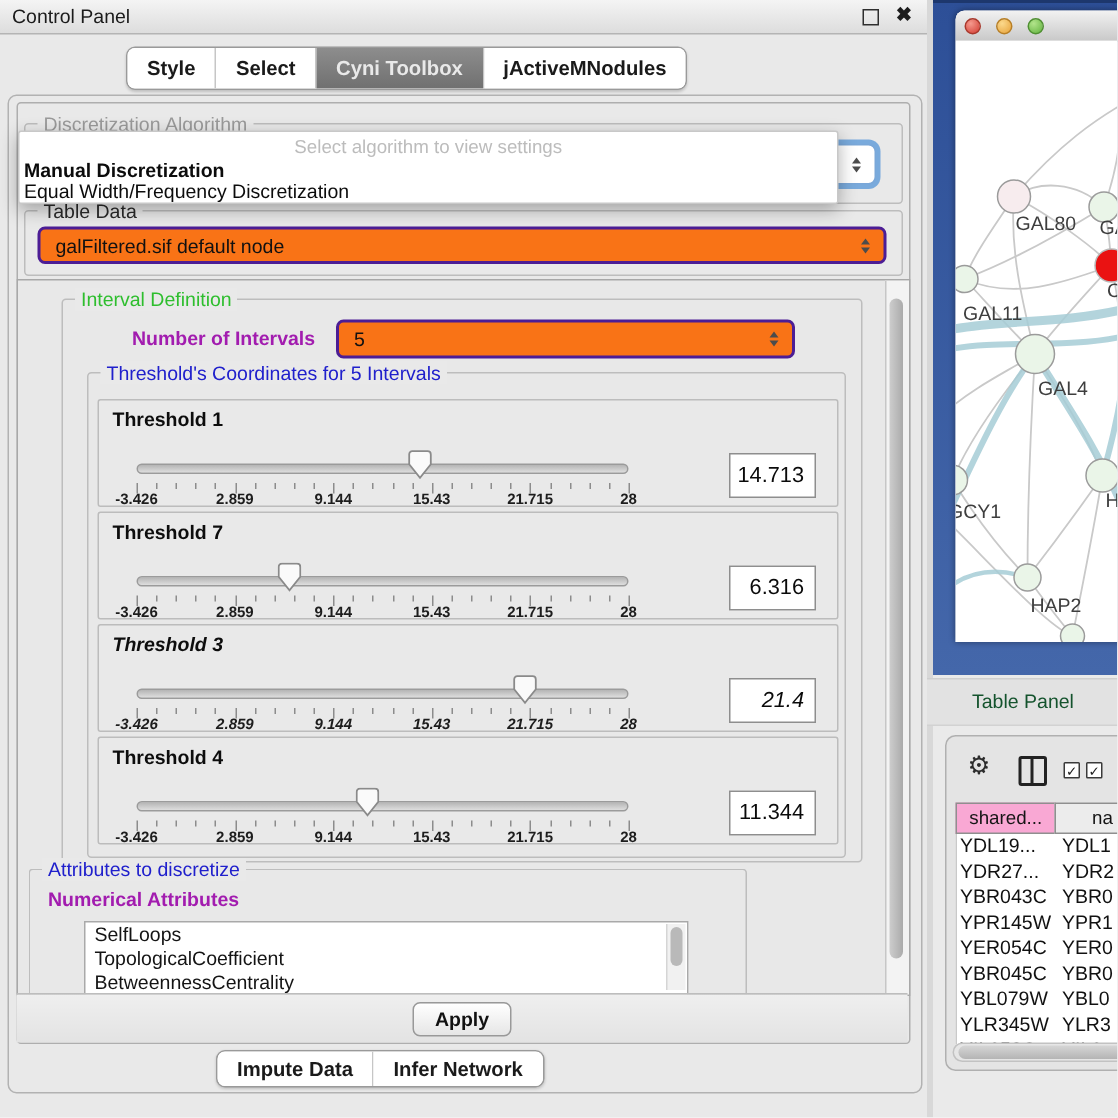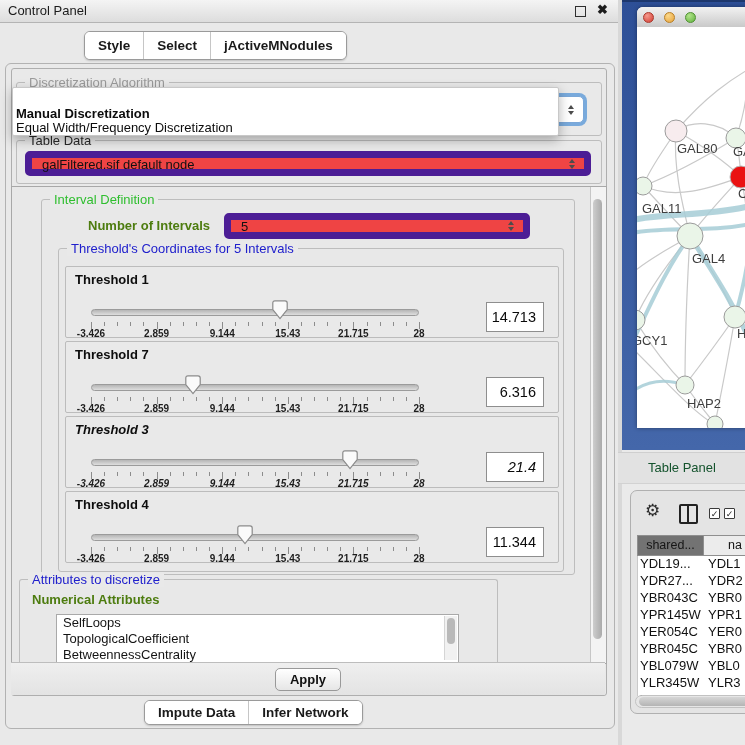--- a/index.html
+++ b/index.html
@@ -11,34 +11,34 @@
   .float-ic{position:absolute;right:32px;top:6px;width:9px;height:9px;border:1.5px solid #2e2e2e;background:transparent;}
   .close-ic{position:absolute;right:10px;top:2px;font-size:13px;font-weight:bold;color:#1c1c1c;}
   .pill{position:absolute;display:flex;border:1px solid #9a9a9a;border-radius:6px;background:#fff;overflow:hidden;box-shadow:0 1px 2px rgba(0,0,0,0.18);}
   .tab{font-size:13.5px;font-weight:bold;color:#1a1a1a;padding:0 13px;display:flex;align-items:center;gap:5px;border-right:1px solid #c6c6c6;background:#fff;white-space:nowrap;}
   .tab:last-child{border-right:none;}
   .tab.sel{background:linear-gradient(#8d8d8d,#707070);color:#e9e9e9;}
   .outerbox{position:absolute;left:5px;top:63px;width:608px;height:664px;border:1px solid #b2b2b2;border-radius:6px;background:#e9e9e9;}
   .innerbox{position:absolute;left:11px;top:68px;width:594px;height:626px;border:1px solid #aeaeae;border-radius:3px;background:#e9e9e9;}
   .gbox{position:absolute;border:1px solid #bdbdbd;border-radius:3px;}
   .gtitle{position:absolute;top:-8px;left:8px;background:#e9e9e9;padding:0 4px;font-size:13px;line-height:15px;white-space:nowrap;}
-  .combo{position:absolute;background:#ef4444;border:7px solid #4c1d95;border-radius:5px;box-sizing:border-box;}
+  .combo{position:absolute;background:#f97316;border:2px solid #4c1d95;border-radius:5px;box-sizing:border-box;}
   .combo .val{position:absolute;left:10px;top:50%;transform:translateY(-50%);font-size:13px;color:#111;white-space:nowrap;}
   .arrows{position:absolute;right:9px;top:50%;transform:translateY(-50%);}
   .arr-up{width:0;height:0;border-left:3.5px solid transparent;border-right:3.5px solid transparent;border-bottom:4.5px solid #4c4c4c;margin:0 0 2px 0;}
   .arr-dn{width:0;height:0;border-left:3.5px solid transparent;border-right:3.5px solid transparent;border-top:4.5px solid #4c4c4c;}
   .focus-combo{position:absolute;left:22px;top:96px;width:562px;height:27px;background:#fff;border:1px solid #7aa7d8;border-radius:5px;box-shadow:0 0 0 3px rgba(92,154,216,0.8);z-index:2;box-sizing:border-box;}
   .popup{position:absolute;left:12px;top:87px;width:545px;height:47px;background:#fff;border:1px solid #c8c8c8;border-radius:2px;box-shadow:0 4px 12px rgba(0,0,0,0.3);z-index:9;}
   .p-prompt{position:absolute;top:3px;left:0;width:100%;text-align:center;color:#bcbcbc;font-size:12.5px;}
   .p-i1{position:absolute;top:18px;left:3px;font-size:13px;font-weight:bold;color:#0c0c0c;white-space:nowrap;}
   .p-i2{position:absolute;top:32px;left:3px;font-size:13px;color:#0c0c0c;white-space:nowrap;}
   .scrollpane{position:absolute;left:11px;top:186px;width:594px;height:476px;border:1px solid #a8a8a8;background:#e8e8e8;overflow:hidden;}
   .vsb{position:absolute;right:0;top:0;width:15px;height:100%;background:#f3f3f3;border-left:1px solid #c6c6c6;}
   .vsb .th{position:absolute;left:2px;width:9px;border-radius:5px;background:linear-gradient(90deg,#cdcdcd,#ababab);}
-  .numlabel{position:absolute;font-size:13px;font-weight:bold;color:#4d7c0f;white-space:nowrap;}
+  .numlabel{position:absolute;font-size:13px;font-weight:bold;color:#a21caf;white-space:nowrap;}
   .tpanel{position:absolute;left:6px;width:492px;height:70px;border:1px solid #bcbcbc;border-radius:2px;background:#e9e9e9;}
   .tlabel{position:absolute;left:9px;top:5px;font-size:13px;font-weight:bold;color:#0d0d0d;}
   .track{position:absolute;left:25px;top:42px;width:328px;height:7px;border-radius:4px;background:linear-gradient(#b5b5b5,#dedede);border:1px solid #9b9b9b;box-sizing:border-box;}
   .thumb{position:absolute;top:33px;width:16px;height:20px;}
   .tick{position:absolute;width:1px;background:#8c8c8c;}
   .tlab{position:absolute;top:61px;font-size:10px;font-weight:bold;color:#1d1d1d;transform:translateX(-50%);white-space:nowrap;}
   .vbox{position:absolute;right:14px;top:35px;width:58px;height:30px;background:#fff;border:1px solid #8e8e8e;font-size:14.5px;line-height:28px;text-align:right;padding-right:7px;box-sizing:border-box;color:#0a0a0a;}
   .attrlist{position:absolute;background:#fff;border:1px solid #a9a9a9;overflow:hidden;}
   .attrlist .it{font-size:13px;line-height:16px;padding-left:6px;color:#141414;white-space:nowrap;}
   .lsb{position:absolute;right:1px;top:1px;width:12px;height:44px;background:#f1f1f1;border-left:1px solid #d5d5d5;}
@@ -58,21 +58,21 @@
   .l-grn{left:48px;background:radial-gradient(circle at 35% 30%,#b2e48b,#61b23e);border:1px solid #4f8f32;}
   .canvas{position:absolute;left:0;top:20px;width:110px;height:401px;background:#fff;overflow:hidden;}
   .tpbar{position:absolute;left:0;top:452px;width:127px;height:30px;background:#e2e2e2;border-top:1px solid #cfcfcf;border-bottom:1px solid #d2d2d2;}
   .tpbar .t{position:absolute;left:30px;top:7px;font-size:13px;color:#14532d;}
   .tablebox{position:absolute;left:12px;top:490px;width:125px;height:222px;border:1px solid #b0b0b0;border-radius:7px;background:#e4e4e4;}
   .gear{position:absolute;left:14px;top:9px;font-size:17px;color:#2c2c2c;}
   .colic{position:absolute;left:48px;top:13px;width:15px;height:16px;border:2px solid #222;border-radius:2px;}
   .colic .mid{position:absolute;left:6px;top:0;width:2px;height:100%;background:#222;}
   .chk{position:absolute;top:17px;width:11px;height:11px;border:1.5px solid #3a3a3a;border-radius:1px;font-size:9px;line-height:10px;text-align:center;color:#222;box-sizing:border-box;background:#fff;}
   .hd{position:absolute;top:44px;height:21px;box-sizing:border-box;border:1px solid #8f8f8f;font-size:12.5px;line-height:19px;text-align:center;color:#151515;}
-  .hd1{left:6px;width:67px;background:#737373;}
+  .hd1{left:6px;width:67px;background:#f9a8d4;}
   .hd2{left:72px;width:70px;background:#ececec;text-align:left;padding-left:24px;}
   .trows{position:absolute;left:6px;top:65px;width:136px;height:140px;background:#fff;overflow:hidden;border-left:1px solid #c9c9c9;border-right:1px solid #c9c9c9;box-sizing:border-box;}
   .trow{position:relative;height:17px;font-size:13px;color:#111;white-space:nowrap;}
   .trow .c1{position:absolute;left:2px;top:0;width:64px;overflow:hidden;}
   .trow .c2{position:absolute;left:70px;top:0;width:70px;overflow:hidden;}
   .hsb{position:absolute;left:4px;top:204px;width:118px;height:13px;background:#e6e6e6;border:1px solid #c2c2c2;border-radius:7px;box-sizing:border-box;}
   .hsb .th{position:absolute;left:3px;top:1px;width:112px;height:9px;border-radius:5px;background:linear-gradient(#d6d6d6,#b4b4b4);}
 </style>
 </head>
 <body>
@@ -87,40 +87,44 @@
       <span class="close-ic">✖</span>
     </div>
 
     <div id="toptabs" class="pill" style="left:84px;top:31px;height:27px;">
       <div class="tab">
           <span>Style</span>
         </div>
       <div class="tab">
           <span>Select</span>
         </div>
+      <div class="tab sel">
+          <span>Cyni Toolbox</span>
+        </div>
       <div class="tab">
           <span>jActiveMNodules</span>
         </div>
     </div>
 
     <div class="outerbox"></div>
     <div class="innerbox"></div>
 
     <div class="gbox" style="left:16px;top:82px;width:584px;height:52px;">
       <span class="gtitle" style="color:#9a9a9a;">Discretization Algorithm</span>
     </div>
 
     <div class="focus-combo">
       <span class="arrows">
           <div class="arr-up"></div>
           <div class="arr-dn"></div>
         </span>
     </div>
 
     <div class="popup">
+      <div class="p-prompt">Select algorithm to view settings</div>
       <div class="p-i1">Manual Discretization</div>
       <div class="p-i2">Equal Width/Frequency Discretization</div>
     </div>
 
     <div class="gbox" style="left:16px;top:140px;width:584px;height:42px;">
       <span class="gtitle" style="color:#2a2a2a;">Table Data</span>
       <div class="combo" style="left:8px;top:10px;width:566px;height:25px;">
         <span class="val">galFiltered.sif default node</span>
         <span class="arrows">
             <div class="arr-up"></div>

